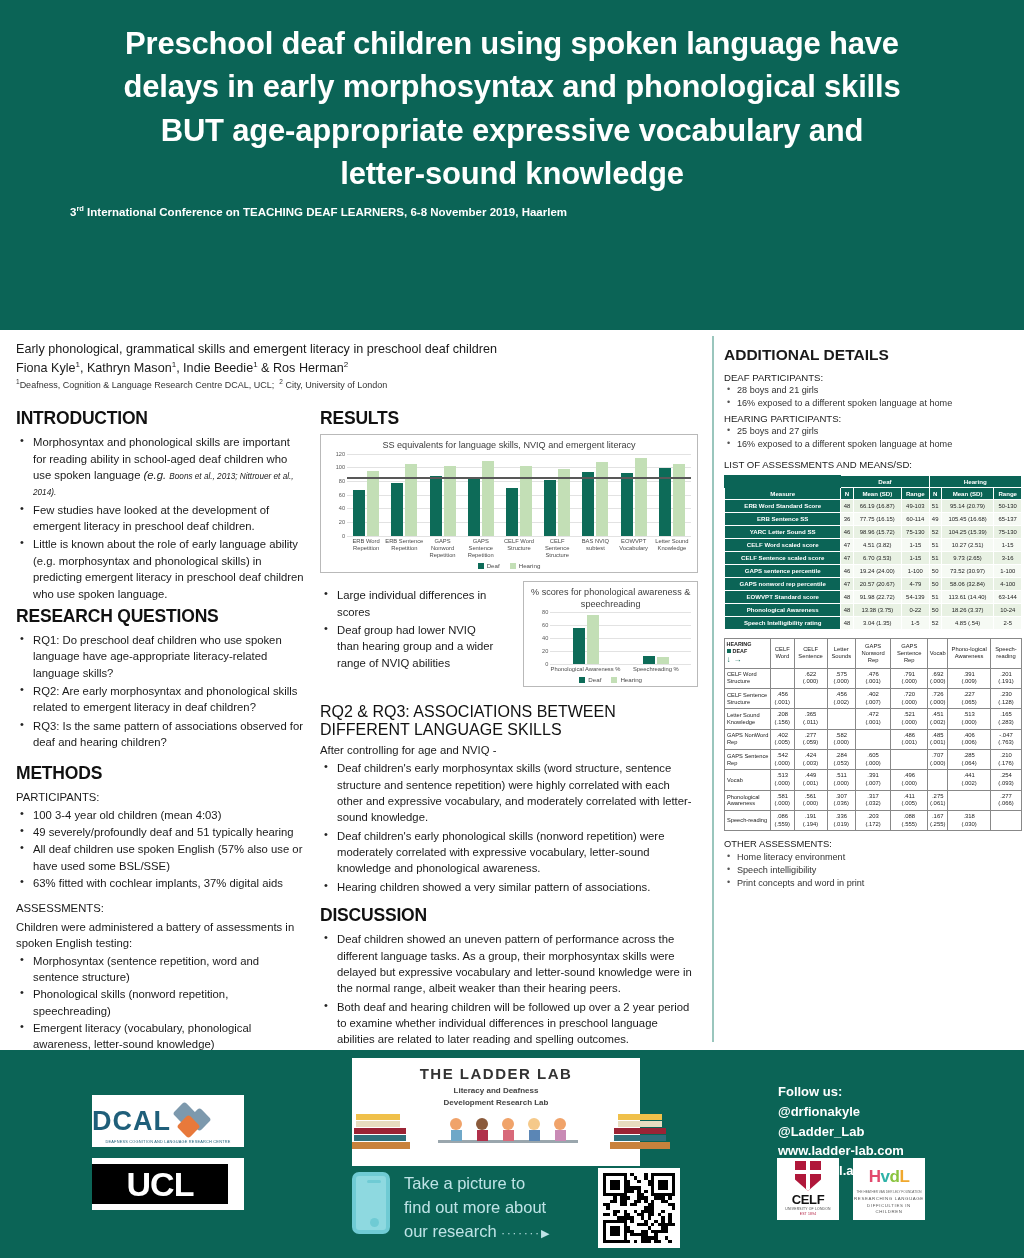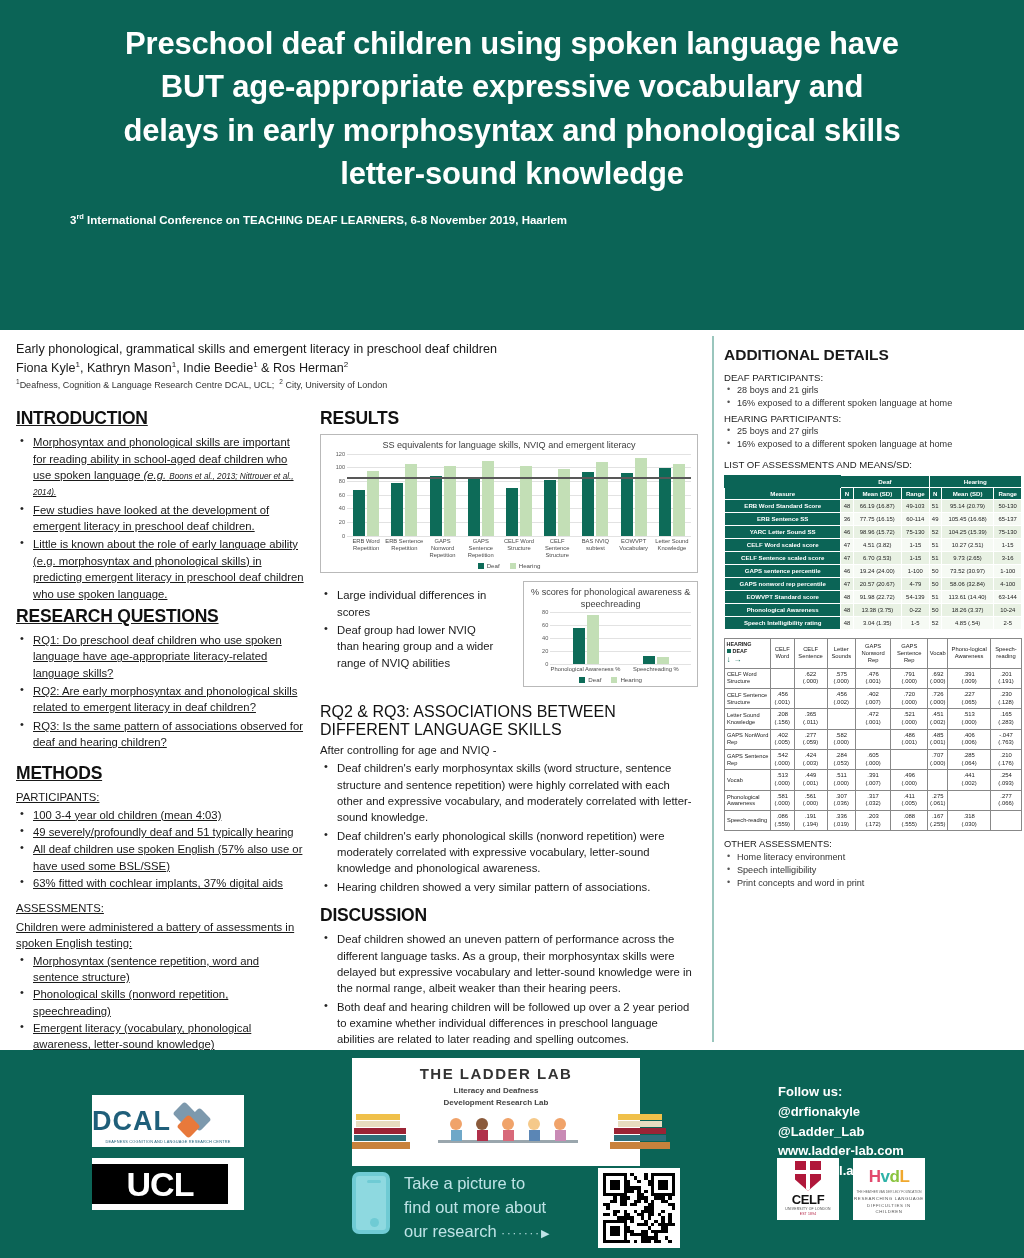--- a/index.html
+++ b/index.html
@@ -23,21 +23,21 @@
     font-size: 31px;
     font-weight: bold;
     line-height: 1.40;
     text-align: center;
     letter-spacing: -0.2px;
   }
   .conf {
     color: #ffffff;
     font-size: 11.5px;
     font-weight: bold;
-    margin-top: 16px;
+    margin-top: 8px;
     padding-left: 36px;
   }
   .conf sup { font-size: 7.5px; vertical-align: super; }
 
   
   .body-area {
     position: absolute;
     top: 330px; left: 0;
     width: 1024px; height: 720px;
     background: #ffffff;
@@ -59,21 +59,21 @@
 
   
   .studytitle { font-size: 12.6px; margin-bottom: 4px; }
   .authors { font-size: 12.6px; margin-bottom: 3px; }
   .authors sup, .studytitle sup { font-size: 8px; vertical-align: super; }
   .affil { font-size: 9px; color: #333; }
   .affil sup { font-size: 6.5px; vertical-align: super; }
 
   
   .cols { display: flex; margin-top: 14px; }
-  .col-a { width: 318px; padding-right: 12px; text-decoration: underline; }
+  .col-a { width: 318px; padding-right: 12px; }
   .col-b { width: 382px; padding-left: 4px; }
 
   h2.sec {
     font-size: 17.5px; font-weight: bold; color: #111;
     margin: 4px 0 5px 0; letter-spacing: -0.2px;
   }
   h3.sub { font-size: 12.4px; font-weight: normal; color: #111; margin: 3px 0 3px 0; }
   .plain { font-size: 11.3px; line-height: 1.42; margin: 2px 0; }
 
   ul.b { list-style: none; margin: 0 0 4px 0; }
@@ -222,22 +222,22 @@
   .hvdl-sub2 { text-align: center; font-size: 4.4px; color: #555; letter-spacing: .6px; line-height: 1.5; margin-top: 2px; }
 </style>
 </head>
 <body>
 
 <div class="poster">
 
   <div class="header">
     <div class="title">
       <div>Preschool deaf children using spoken language have</div>
+      <div>delays in early morphosyntax and phonological skills</div>
       <div>BUT age-appropriate expressive vocabulary and</div>
-      <div>delays in early morphosyntax and phonological skills</div>
       <div>letter-sound knowledge</div>
     </div>
     <div class="conf">
       <span>3</span><sup>rd</sup><span> International Conference on TEACHING DEAF LEARNERS, 6-8 November 2019, Haarlem</span>
     </div>
   </div>
 
   <div class="body-area">
 
     <div class="left-two">

